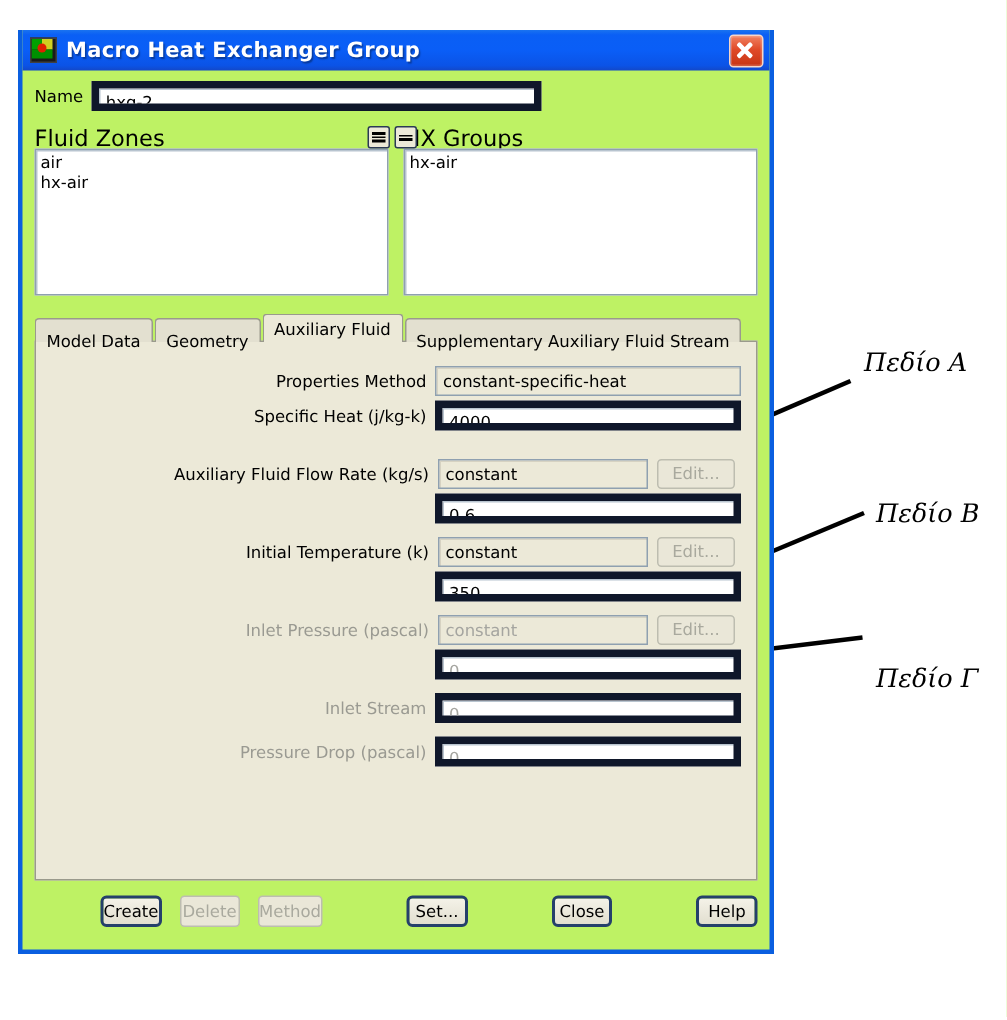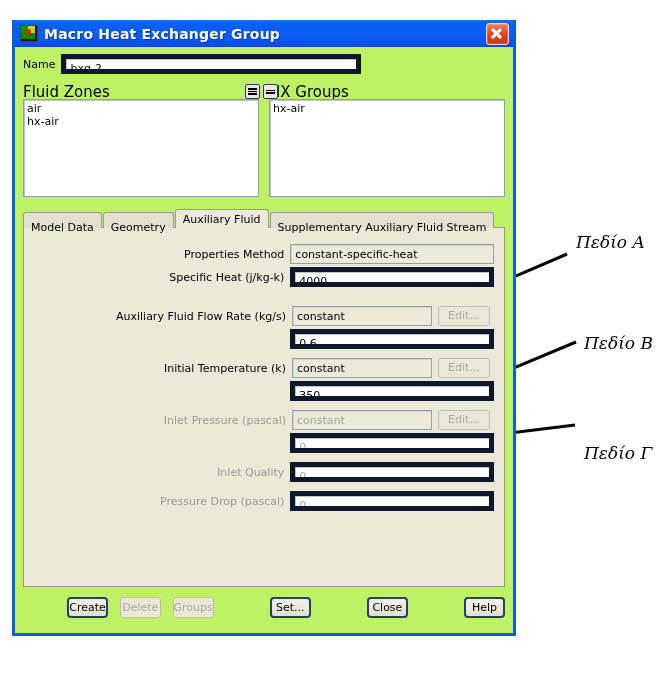--- a/index.html
+++ b/index.html
@@ -395,34 +395,34 @@
         <div class="fl lbl disabled">Inlet Pressure (pascal)</div>
         <div class="combo ctrl-narrow disabled">constant</div>
         <div class="btn disabled edit-btn">Edit...</div>
       </div>
       <div class="frow value-row">
         <div class="fl"></div>
         <div class="txtfield valbox disabled">0</div>
       </div>
 
       <div class="frow value-row">
-        <div class="fl lbl disabled">Inlet Quality</div>
+        <div class="fl lbl disabled">Inlet Stream</div>
         <div class="txtfield valbox disabled">0</div>
       </div>
 
       <div class="frow value-row">
         <div class="fl lbl disabled">Pressure Drop (pascal)</div>
         <div class="txtfield valbox disabled">0</div>
       </div>
 
     </div>
 
     <div id="btnbar">
       <div class="btn default">Create</div>
       <div class="btn disabled">Delete</div>
-      <div class="btn disabled">Groups</div>
+      <div class="btn disabled">Method</div>
       <div class="btn default">Set...</div>
       <div class="btn default">Close</div>
       <div class="btn default">Help</div>
     </div>
 
   </div>
 </div>
 
 </body></html>

